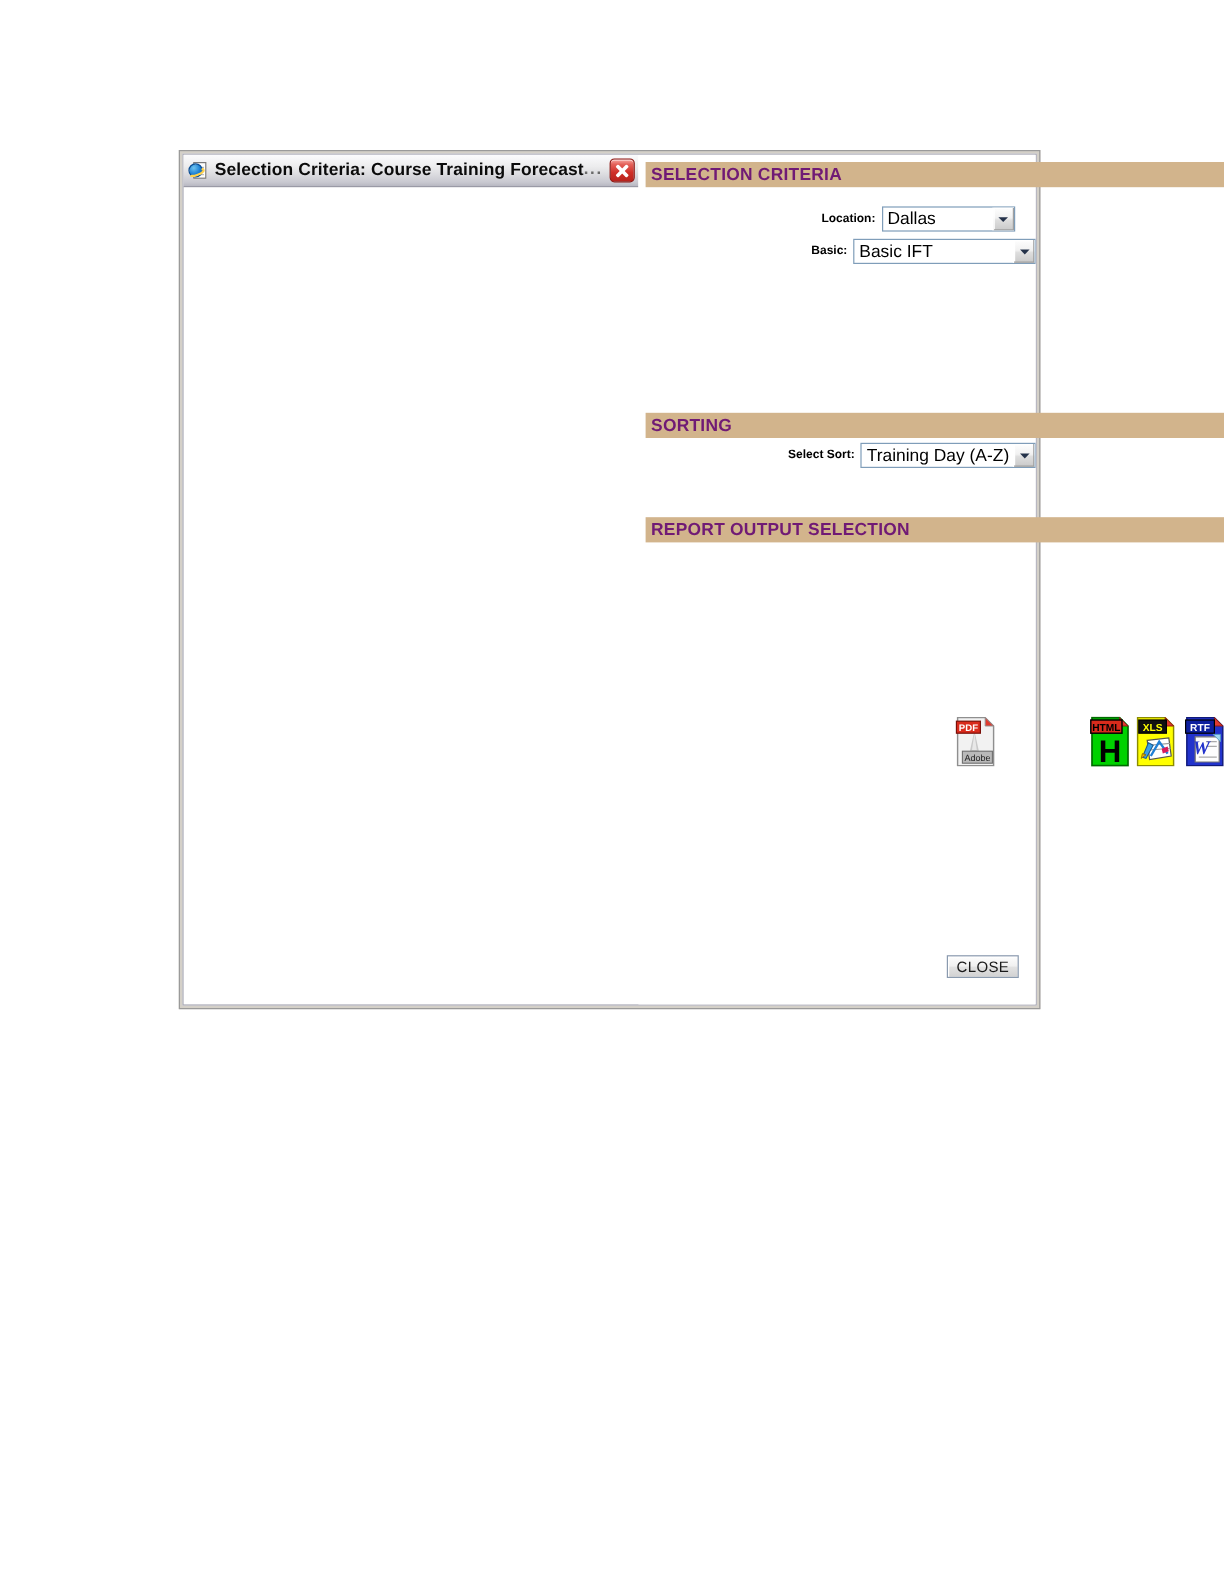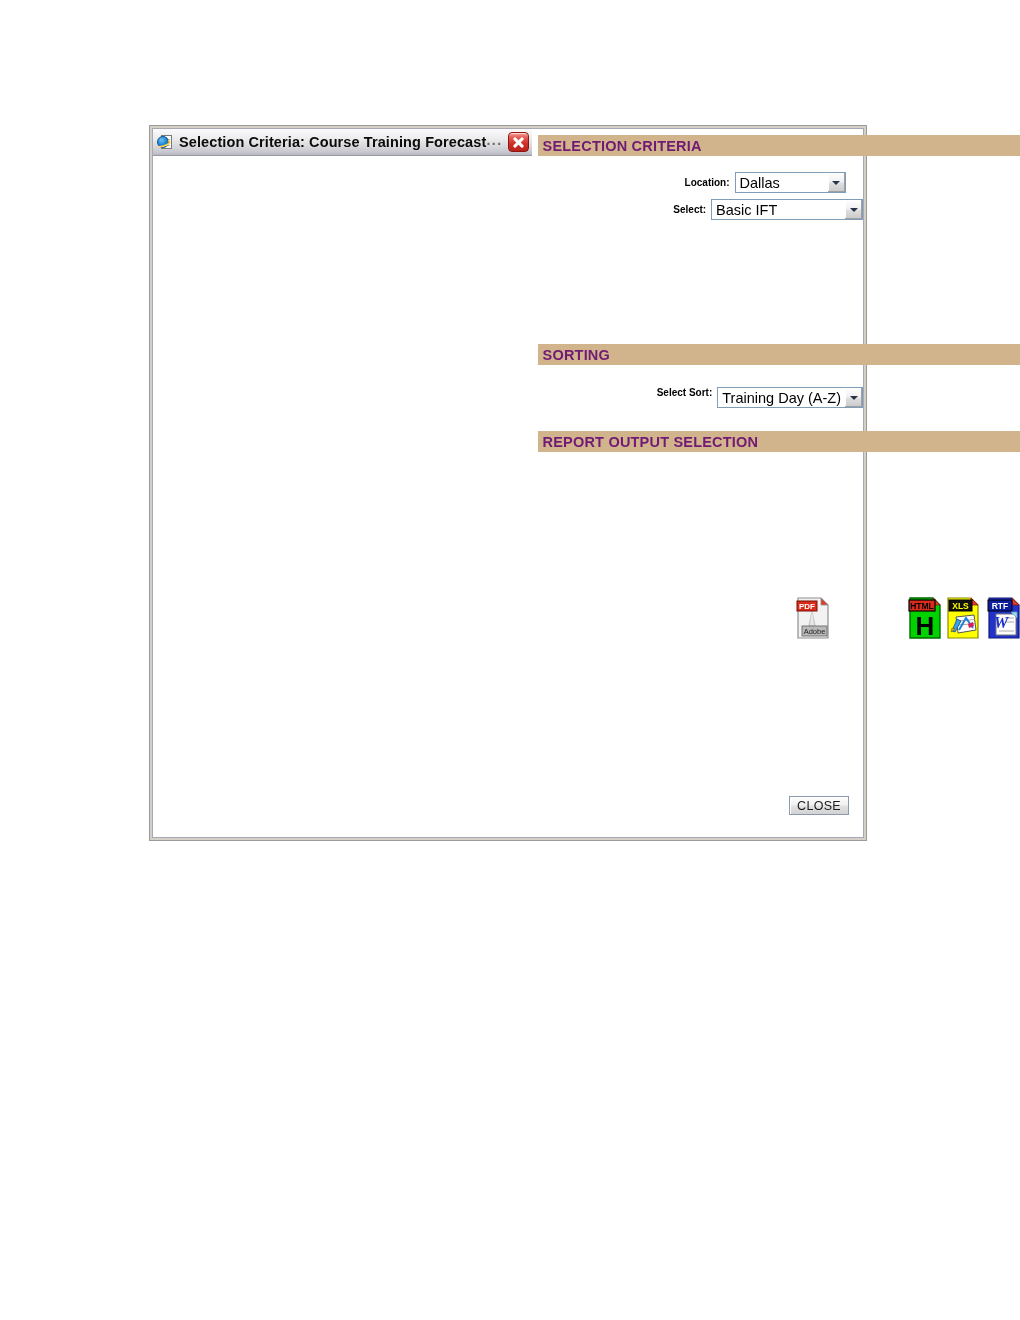--- a/index.html
+++ b/index.html
@@ -236,23 +236,24 @@
 
   #sel-location     { width: 111px; }
   #sel-course       { width: 172px; }
   #sel-trainingday  { width: 47px;  }
   #sel-sort         { width: 163px; }
 
   
   .sort-row {
     position: absolute;
     left: 0;
-    top: 258px;
+    top: 237px;
     width: 100%;
     display: flex;
+    align-items: center;
     height: 27px;
   }
   .sort-row .flabel { width: 210px; }
 
   
   .export-row {
     position: absolute;
     top: 468px;
     left: 0;
     width: 100%;
@@ -320,21 +321,21 @@
 
           <div class="frow">
             <div class="flabel">Location:</div>
             <div class="xp-select" id="sel-location">
               <div class="val">Dallas</div>
               <div class="arrow-btn"></div>
             </div>
           </div>
 
           <div class="frow">
-            <div class="flabel">Select:</div>
+            <div class="flabel">Basic:</div>
             <div class="xp-select" id="sel-course">
               <div class="val">Basic IFT</div>
               <div class="arrow-btn"></div>
             </div>
           </div>
 
 
         </div>
 
         <div class="section-bar" id="bar-sorting">SORTING</div>

